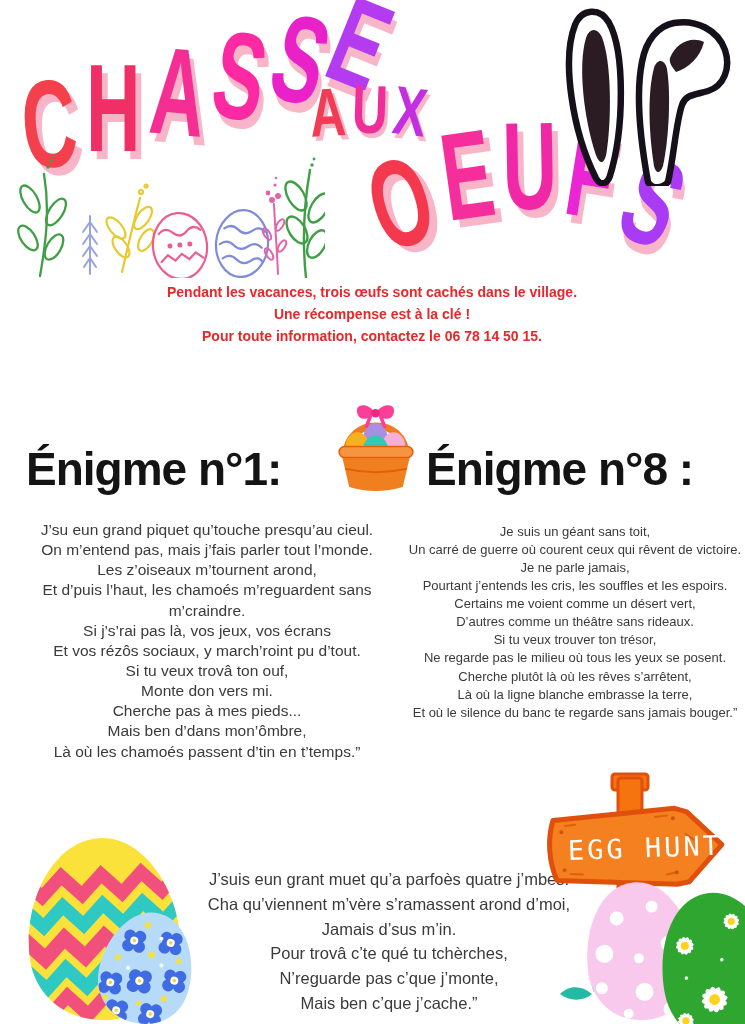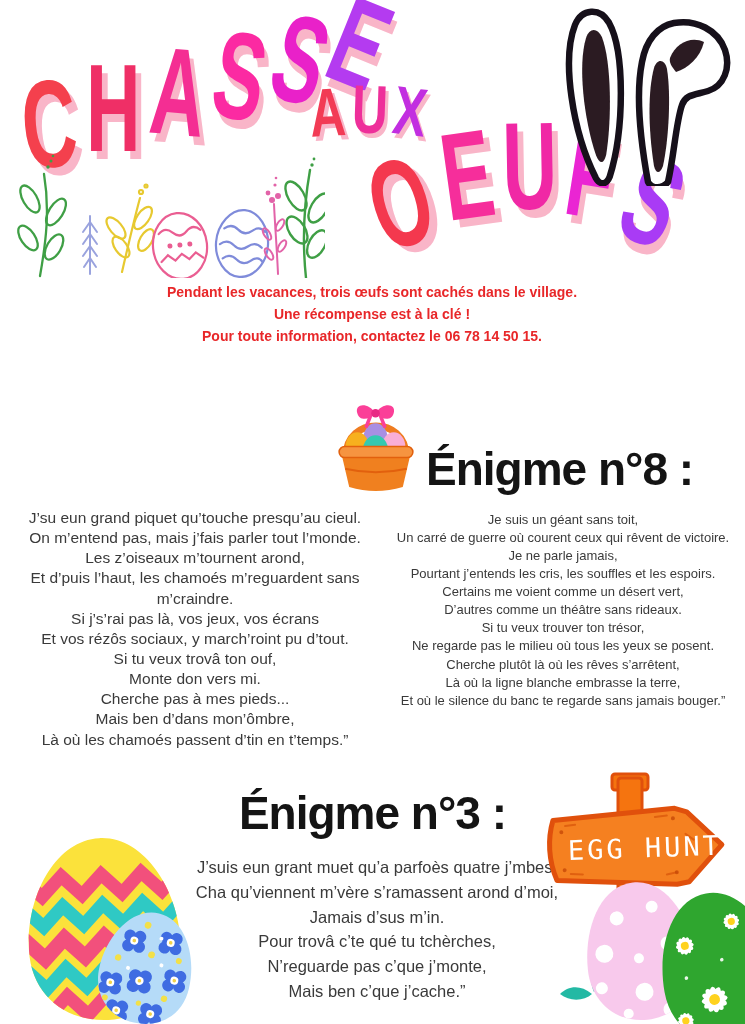--- a/index.html
+++ b/index.html
@@ -17,21 +17,21 @@
   .intro{position:absolute;top:281px;left:62px;width:620px;margin:0;
          font-size:14px;font-weight:700;line-height:1.58;text-align:center;
          white-space:pre-line;color:#e82729;}
   
   .enigme{position:absolute;margin:0;font-size:46px;font-weight:800;color:#141414;
           letter-spacing:-1px;line-height:1;}
   #h1{left:26px;top:446px;}
   #h2{left:426px;top:446px;}
   #h3{left:0;top:790px;width:100%;text-align:center;}
   
-  .riddle{position:absolute;margin:4px;text-align:center;white-space:pre-line;color:#3a3a3a;}
+  .riddle{position:absolute;margin:16px;text-align:center;white-space:pre-line;color:#3a3a3a;}
   #r1{left:8px;top:504px;width:366px;font-size:15.5px;line-height:1.3;}
   #r2{left:378px;top:507px;width:362px;font-size:13px;line-height:1.39;}
   #r3{left:158px;top:851px;width:430px;font-size:16.5px;line-height:1.5;}
 </style>
 </head>
 <body>
 
 <div class="page">
 
   <div class="title-word" id="w-chasse">
@@ -134,20 +134,21 @@
     <g fill="#3f9f45">
         <circle cx="302" cy="11" r="1.7"></circle>
         <circle cx="304" cy="5" r="1.4"></circle>
       </g>
   </svg>
 
   <p class="intro" style="color: rgb(232, 39, 41);">Pendant les vacances, trois œufs sont cachés dans le village.
 Une récompense est à la clé !
 Pour toute information, contactez le 06 78 14 50 15.</p>
 
+  <h2 class="enigme" id="h1">Énigme n°1:</h2>
 
   <svg class="svg-abs" style="left:328px;top:400px" width="96" height="96" viewBox="0 0 95 95">
     <path d="M18,55 C18,16 77,16 77,55" fill="none" stroke="#ef7c20" stroke-width="7" stroke-linecap="round"></path>
     <ellipse cx="47" cy="38" rx="12" ry="15" fill="#a98fe3"></ellipse>
     <ellipse cx="29" cy="46" rx="11.5" ry="14" fill="#f7b01e"></ellipse>
     <ellipse cx="65" cy="46" rx="11.5" ry="14" fill="#f9aed6"></ellipse>
     <ellipse cx="47" cy="50" rx="12.5" ry="15" fill="#35c9b0"></ellipse>
     <path d="M13,52 L82,52 L74,86 Q47,94 21,86 Z" fill="#f0801f"></path>
     <path d="M17,68 Q47,75 78,68" fill="none" stroke="#e2600d" stroke-width="2"></path>
     <rect x="11" y="46" width="73" height="11" rx="5.5" fill="#f69440" stroke="#e2600d" stroke-width="1.5"></rect>
@@ -175,21 +176,20 @@
 Je ne parle jamais,
 Pourtant j’entends les cris, les souffles et les espoirs.
 Certains me voient comme un désert vert,
 D’autres comme un théâtre sans rideaux.
 Si tu veux trouver ton trésor,
 Ne regarde pas le milieu où tous les yeux se posent.
 Cherche plutôt là où les rêves s’arrêtent,
 Là où la ligne blanche embrasse la terre,
 Et où le silence du banc te regarde sans jamais bouger.”</p>
 
-  <h2 class="enigme" id="h3">Énigme n°3 :</h2>
   <p class="riddle" id="r3">J’suis eun grant muet qu’a parfoès quatre j’mbes.
 Cha qu’viennent m’vère s’ramassent arond d’moi,
 Jamais d’sus m’in.
 Pour trovâ c’te qué tu tchèrches,
 N’reguarde pas c’que j’monte,
 Mais ben c’que j’cache.”</p>
 
   <svg class="svg-abs" style="left:-6px;top:830px" width="220" height="200" viewBox="0 0 220 200">
     <defs>
       <clipPath id="eggL">

